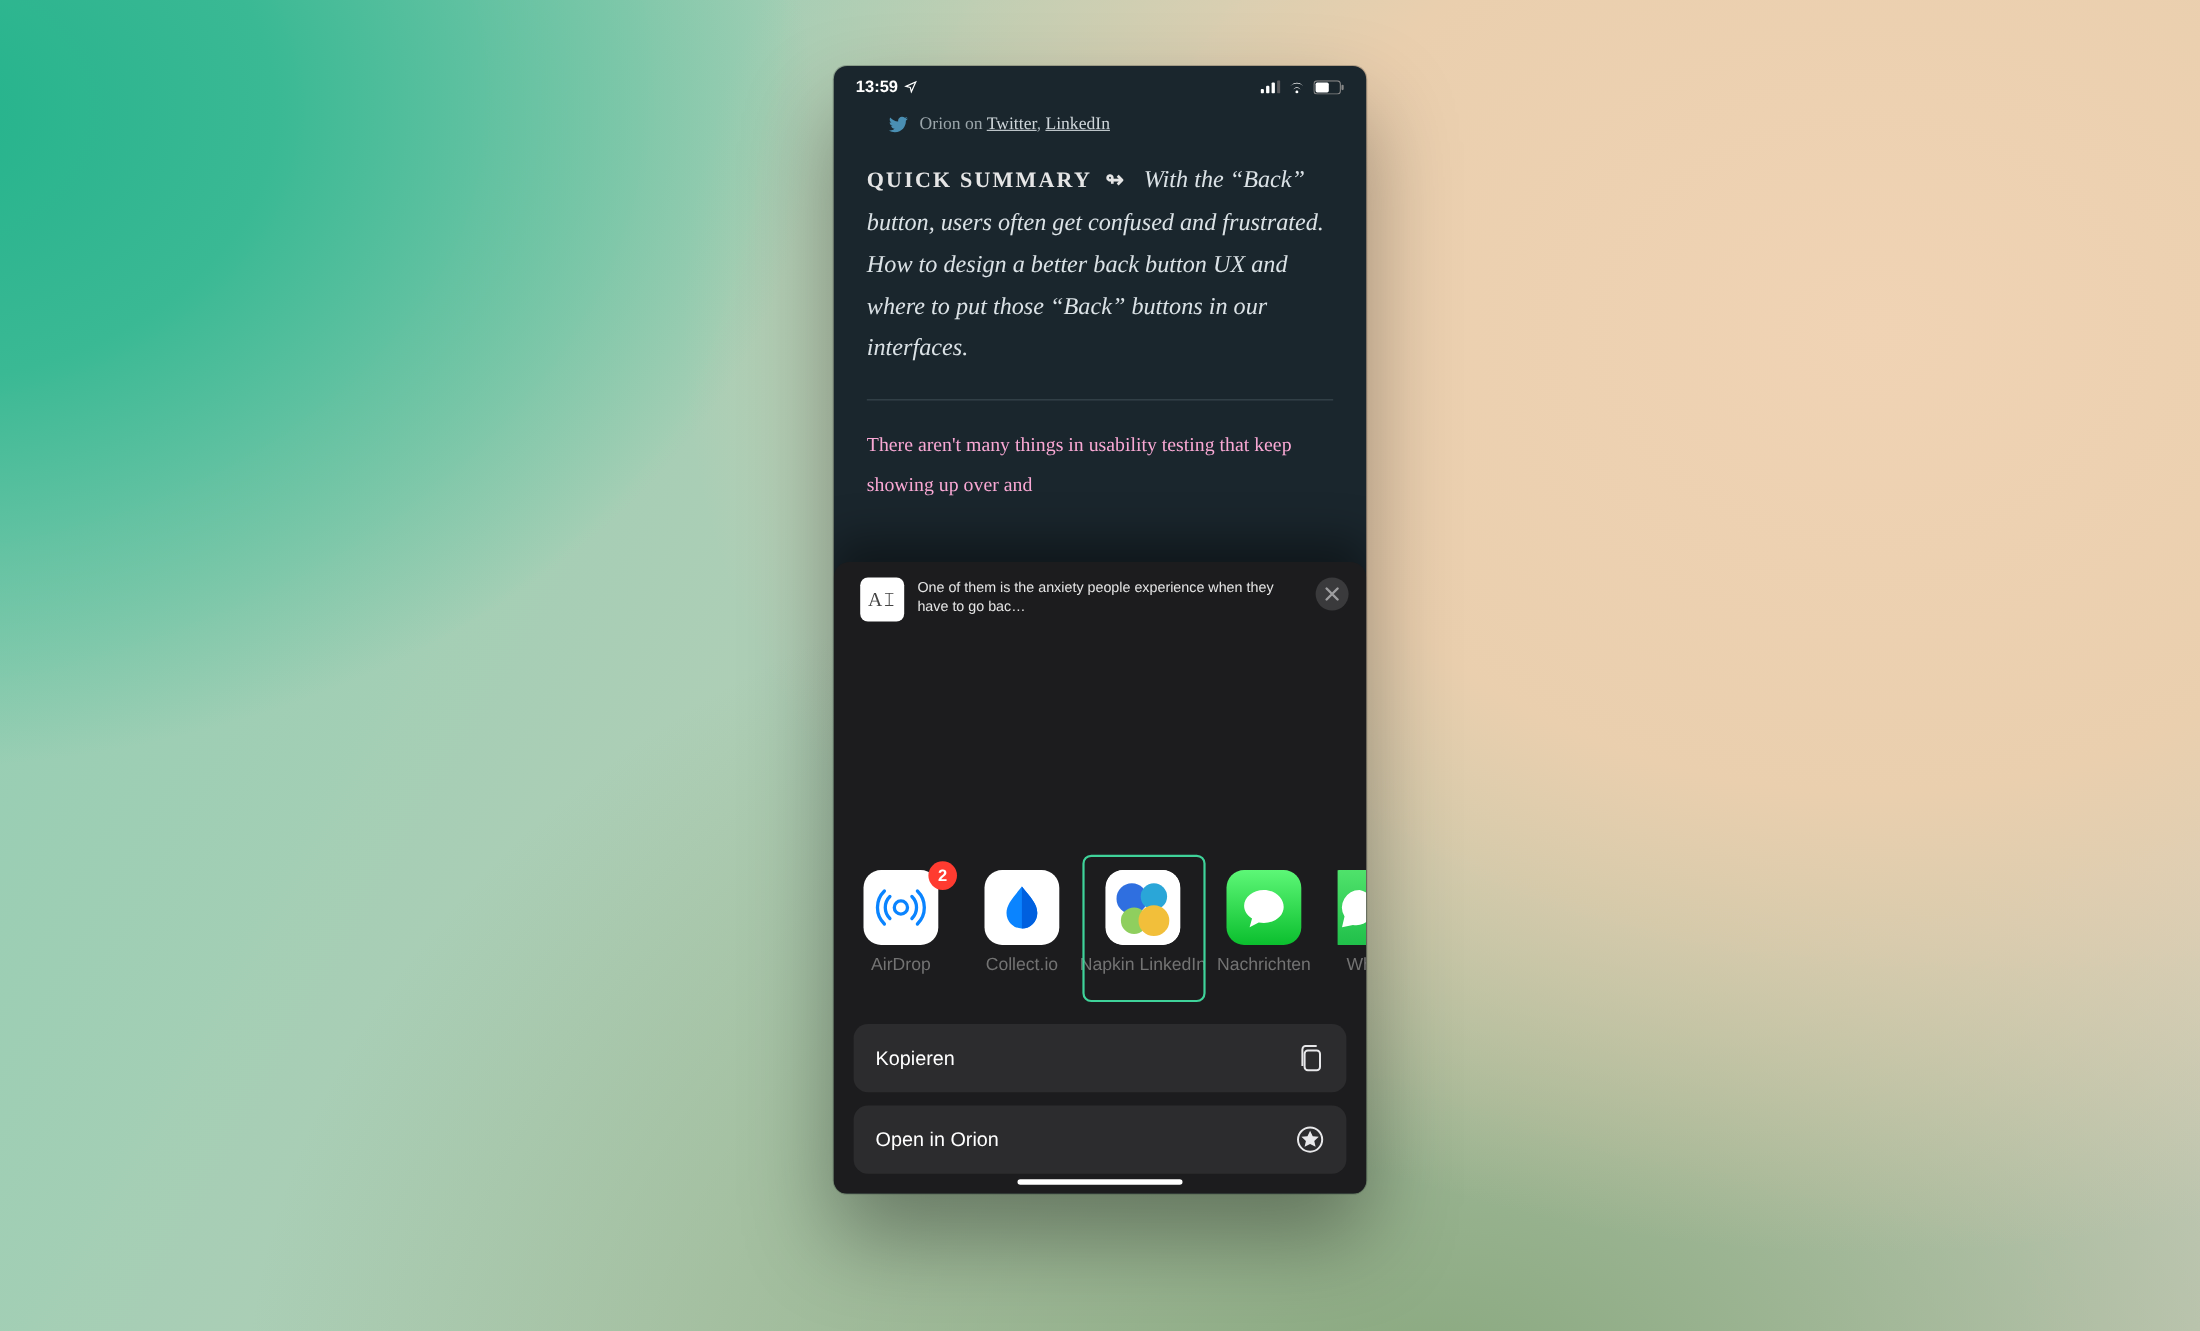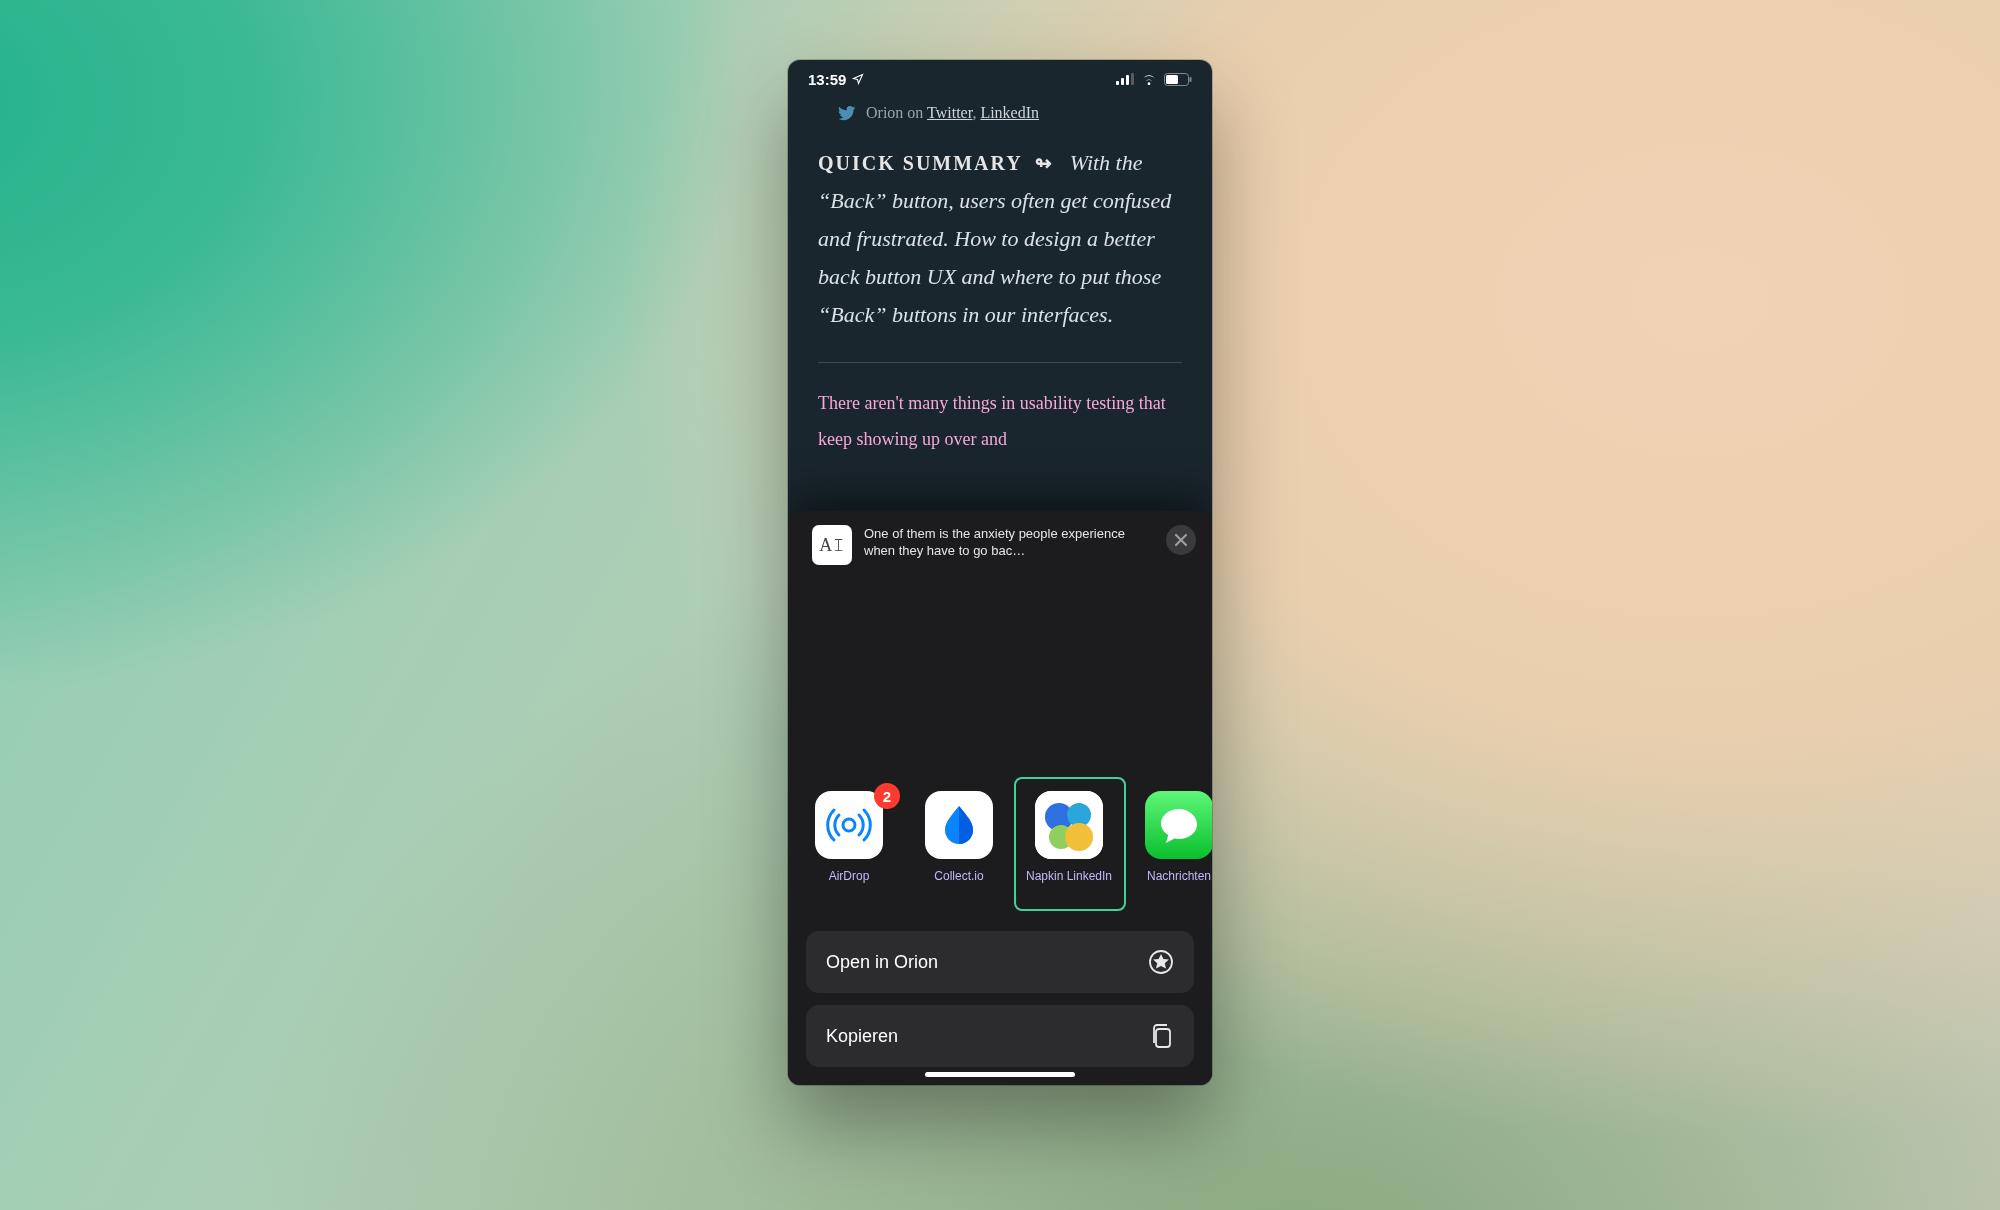--- a/index.html
+++ b/index.html
@@ -21,21 +21,21 @@
       linear-gradient(120deg, #8fccb3 0%, #b8cfb8 50%, #d3d2c6 100%);
     filter: saturate(1.05);
   }
 
   
   .phone {
     position: absolute;
     left: 50%;
     top: 60px;
     transform: translateX(-50%);
-    width: 424px;
+    width: 484px;
     height: 1025px;
     background: #1a262d;
     border-radius: 12px;
     box-shadow: 0 40px 80px rgba(0,0,0,0.35), 0 0 0 1px rgba(0,0,0,0.2);
     overflow: hidden;
     color: #e7e7ea;
   }
 
   
   .status {
@@ -149,22 +149,22 @@
   }
   .app {
     width: 86px;
     display: flex;
     flex-direction: column;
     align-items: center;
     gap: 10px;
     flex: none;
   }
   .app-label {
-    font-size: 12px;
-    color: #c4b5fd;
+    font-size: 16px;
+    color: #737373;
     text-align: right;
     white-space: nowrap;
   }
   .app-icon {
     width: 68px; height: 68px;
     border-radius: 16px;
     background: #fff;
     position: relative;
     overflow: hidden;
     display: flex; align-items: center; justify-content: center;
@@ -342,31 +342,31 @@
           <svg width="44" height="44" viewBox="0 0 44 44">
             <path d="M22 6a16 16 0 0 0-13.7 24.2L6 40l10-2.2A16 16 0 1 0 22 6z" fill="#fff"></path>
           </svg>
         </div>
         <div class="app-label">Wh</div>
       </div>
     </div>
 
     <div class="actions">
       <div class="action">
+        <span>Kopieren</span>
+        <svg width="24" height="26" viewBox="0 0 24 26" fill="none" stroke="#e8e8ea" stroke-width="1.8">
+          <rect x="6" y="6" width="14" height="18" rx="3"></rect>
+          <path d="M4 20V5a3 3 0 0 1 3-3h10"></path>
+        </svg>
+      </div>
+      <div class="action">
         <span>Open in Orion</span>
         <svg width="26" height="26" viewBox="0 0 26 26" fill="none" stroke="#e8e8ea" stroke-width="1.8">
           <circle cx="13" cy="13" r="11"></circle>
           <path d="M13 5l2.4 5 5.5.5-4.1 3.7 1.2 5.4L13 17l-5 2.6 1.2-5.4L5.1 10.5l5.5-.5L13 5z" fill="#e8e8ea" stroke="none"></path>
         </svg>
       </div>
-      <div class="action">
-        <span>Kopieren</span>
-        <svg width="24" height="26" viewBox="0 0 24 26" fill="none" stroke="#e8e8ea" stroke-width="1.8">
-          <rect x="6" y="6" width="14" height="18" rx="3"></rect>
-          <path d="M4 20V5a3 3 0 0 1 3-3h10"></path>
-        </svg>
-      </div>
     </div>
 
     <div class="home-indicator"></div>
   </div>
 
 </div>
 
 </body></html>

